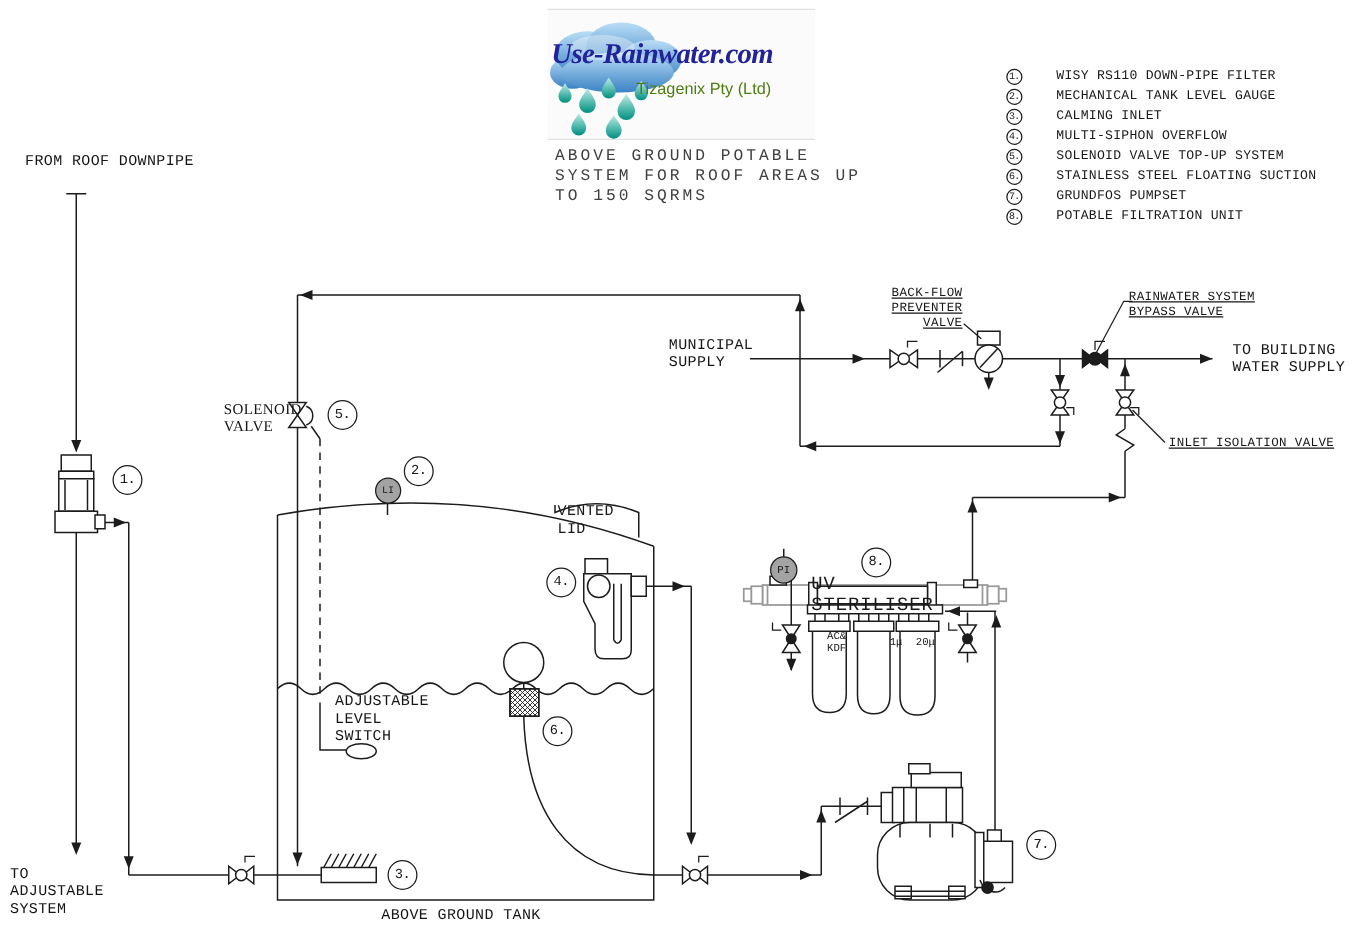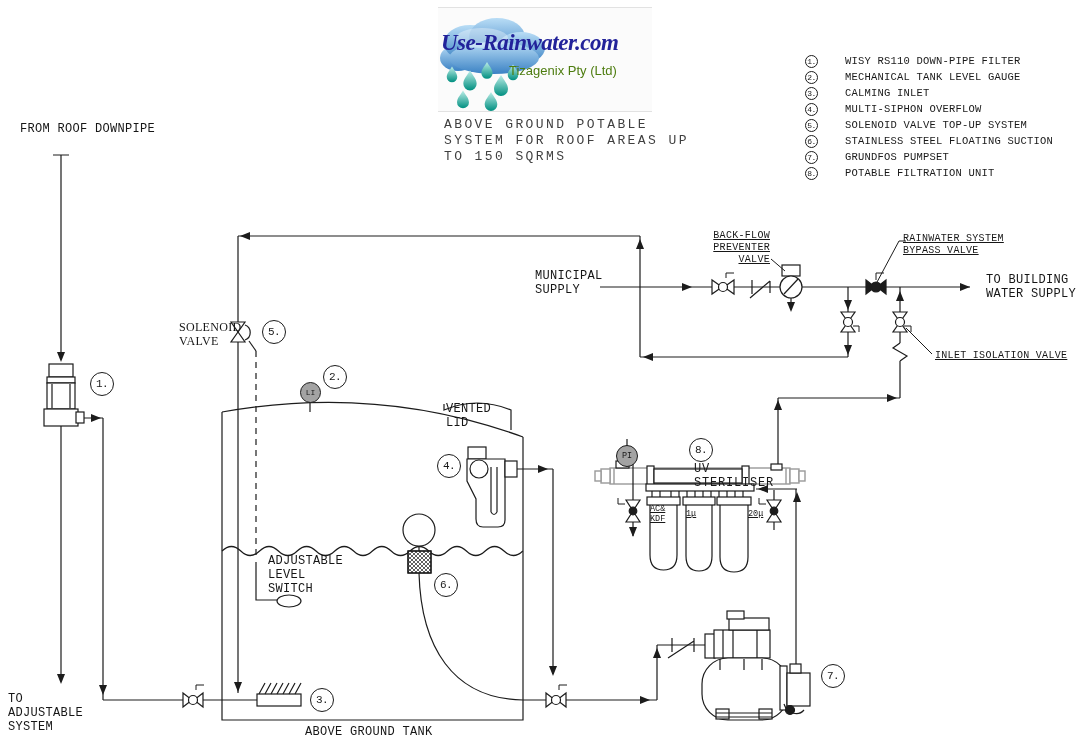--- a/index.html
+++ b/index.html
@@ -24,22 +24,22 @@
               letter-spacing:-0.5px;box-sizing:border-box;flex:0 0 13px;}
   .legend-text{font-size:10.5px;letter-spacing:0.2px;white-space:nowrap;padding-left:22px;}
   #logo-box{position:absolute;left:438px;top:7px;width:214px;height:103px;background:#fbfbfb;
             border-top:1px solid #e2e2e2;border-bottom:1px solid #e2e2e2;}
   #brand-text{position:absolute;left:441px;top:30px;width:212px;
               font-family:"Liberation Serif","DejaVu Serif",serif;font-style:italic;font-weight:bold;
               font-size:23px;color:#22229a;letter-spacing:-0.5px;}
   #company-text{position:absolute;left:509px;top:63px;font-family:"Liberation Sans","DejaVu Sans",sans-serif;
                 font-size:13px;color:#4d7c0f;}
   .uv-label{position:absolute;left:654px;top:469px;width:88px;height:14px;display:flex;
-            align-items:center;justify-content:center;font-size:12px;letter-spacing:0.8px;margin-left:40px;}
-  .filter-label{position:absolute;text-align:left;font-size:8.5px;line-height:10px;white-space:pre-line;text-decoration:underline;}
+            align-items:center;justify-content:center;font-size:15px;letter-spacing:0.8px;}
+  .filter-label{position:absolute;text-align:right;font-size:8.5px;line-height:10px;white-space:pre-line;}
 </style>
 </head>
 <body>
 
 <div id="stage">
 
   <div id="logo-box"></div>
 
   <svg id="linework" width="1082" height="749" viewBox="0 0 1082 749">
     <defs>
@@ -335,21 +335,21 @@
   <div class="lbl small" style="left:903px;top:233px;">RAINWATER SYSTEM
 BYPASS VALVE</div>
   <div class="lbl" style="left:986px;top:273px;">TO BUILDING
 WATER SUPPLY</div>
   <div class="lbl small" style="left:935px;top:350px;">INLET ISOLATION VALVE</div>
 
   <div class="uv-label">UV STERILISER</div>
   <div class="filter-label" style="left:650px;top:504px;width:27px;">AC&amp;
 KDF</div>
   <div class="filter-label" style="left:686px;top:509px;width:36px;">1μ</div>
-  <div class="filter-label" style="left:720px;top:509px;width:28px;padding-left:28px;">20μ</div>
+  <div class="filter-label" style="left:720px;top:509px;width:28px;">20μ</div>
 
   <div class="inst" id="li-circle">LI</div>
   <div class="inst" id="pi-circle">PI</div>
 
   <div class="callout" style="left:90px;top:372px;">1.</div>
   <div class="callout" style="left:323px;top:365px;">2.</div>
   <div class="callout" style="left:310px;top:688px;">3.</div>
   <div class="callout" style="left:437px;top:454px;">4.</div>
   <div class="callout" style="left:262px;top:320px;">5.</div>
   <div class="callout" style="left:434px;top:573px;">6.</div>

